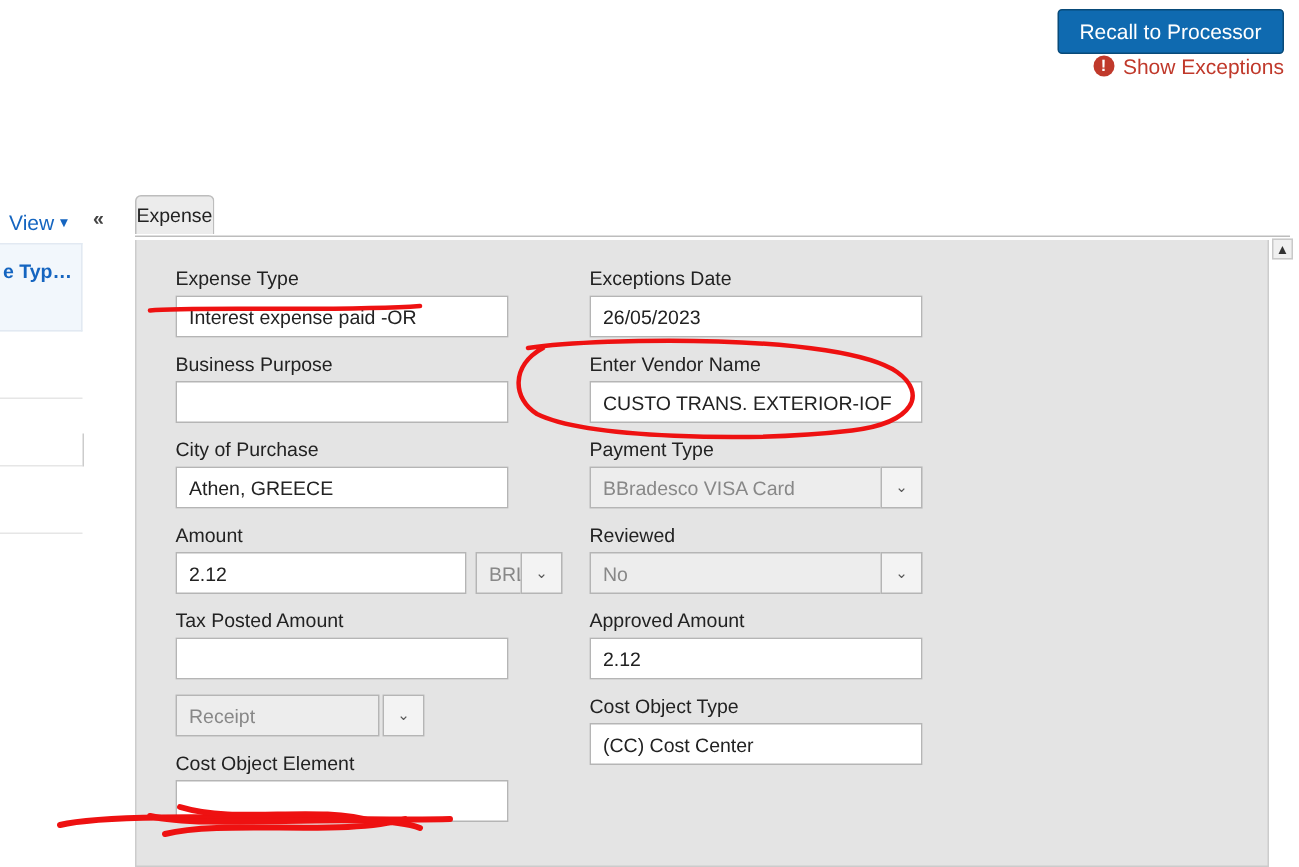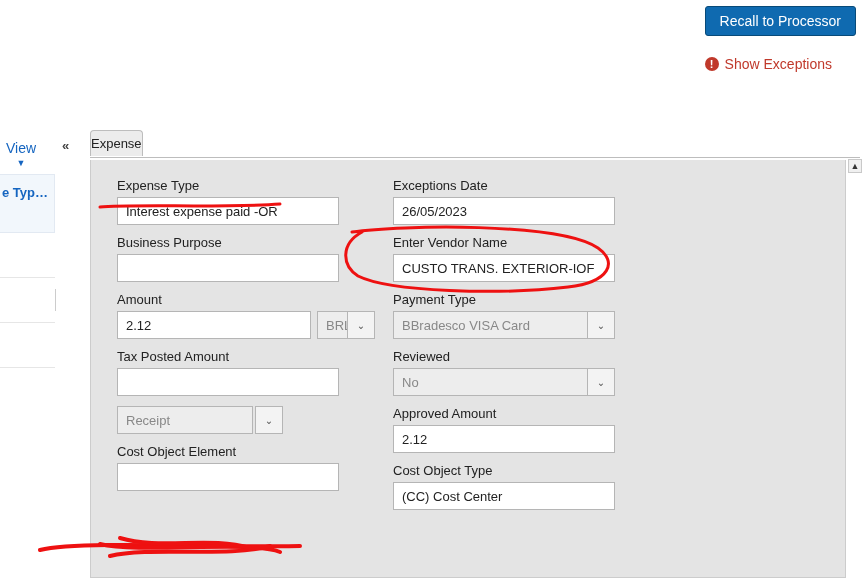--- a/index.html
+++ b/index.html
@@ -13,22 +13,21 @@
     height: 578px;
     overflow: hidden;
     position: relative;
   }
   .top-right {
     position: absolute;
     top: 6px;
     right: 10px;
     display: flex;
     flex-direction: column;
-    align-items: flex-start;
-    gap: 20px;
+    align-items: flex-end;
   }
   .btn-primary {
     background: #0f6ab0;
     color: #fff;
     border: 1px solid #084a79;
     border-radius: 3px;
     padding: 6px 14px;
     font-size: 14px;
     cursor: pointer;
   }
@@ -58,21 +57,20 @@
     width: 85px;
   }
   .view-link {
     color: #1565c0;
     font-size: 14px;
     padding: 6px 6px;
     display: inline-flex;
     align-items: center;
     gap: 2px;
     cursor: pointer;
-    flex-direction: column;
   }
   .chev-left {
     position: absolute;
     top: 138px;
     left: 62px;
     font-weight: bold;
     color: #444;
     cursor: pointer;
   }
   .divider-v {
@@ -248,20 +246,24 @@
     <div class="col">
       <div class="field">
         <label>Expense Type</label>
         <input type="text" value="Interest expense paid -OR" style="">
       </div>
       <div class="field">
         <label>Business Purpose</label>
         <input type="text" value="" style="">
       </div>
       <div class="field">
+        <label>City of Purchase</label>
+        <input type="text" value="Athen, GREECE" style="">
+      </div>
+      <div class="field">
         <label>Amount</label>
         <div class="ctl">
           <input type="text" class="amt-input" value="2.12" style="">
           <div class="select-wrap" style="width:66px;">
             <input type="text" class="select-box disabled amt-cur" style="width: 58px;" readonly="" value="BRL">
             <div class="caret-btn" style="height:28px;">⌄</div>
           </div>
         </div>
       </div>
       <div class="field">

